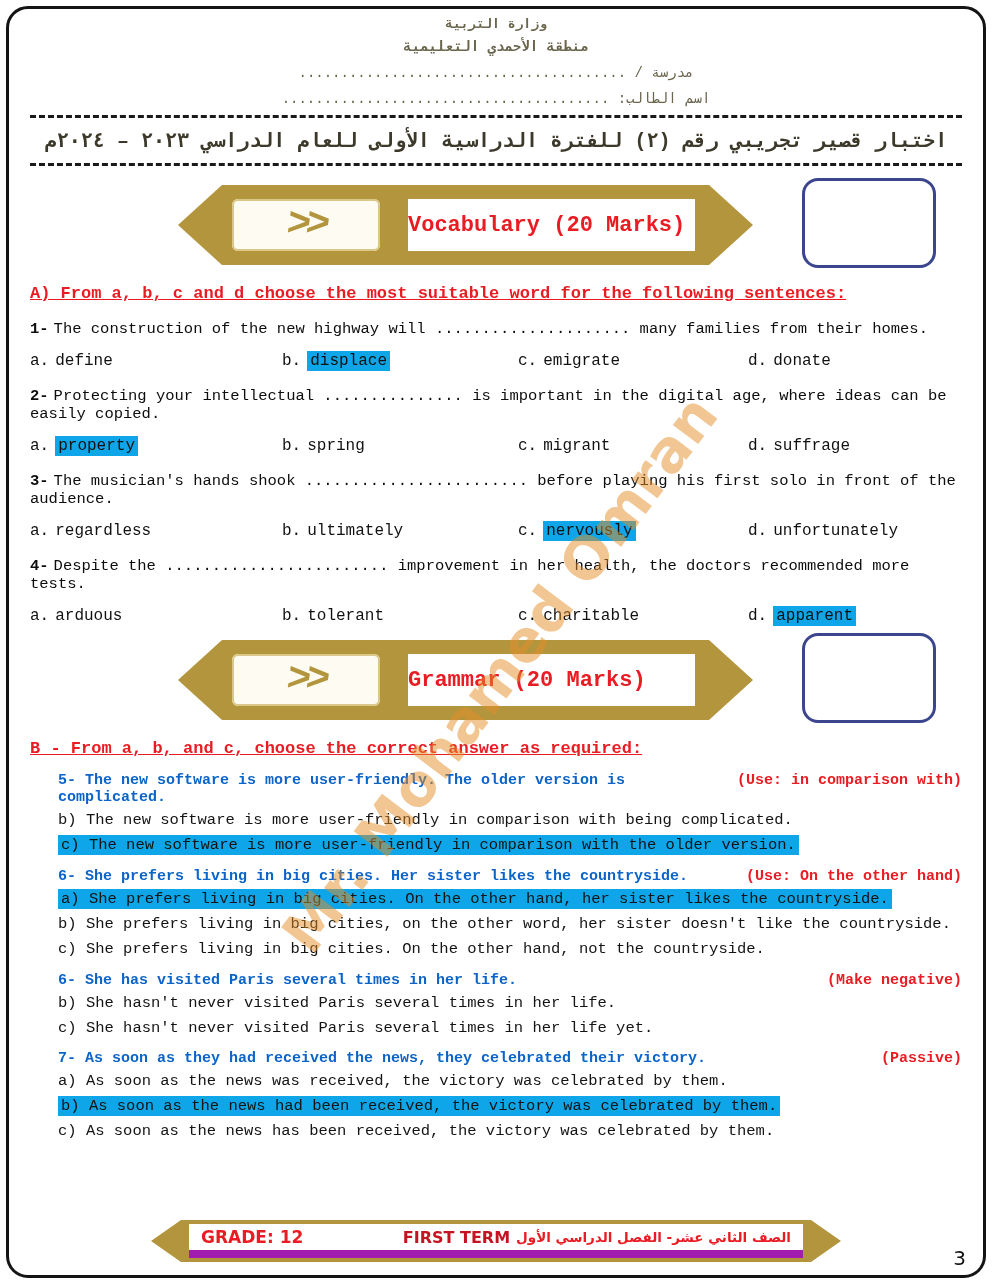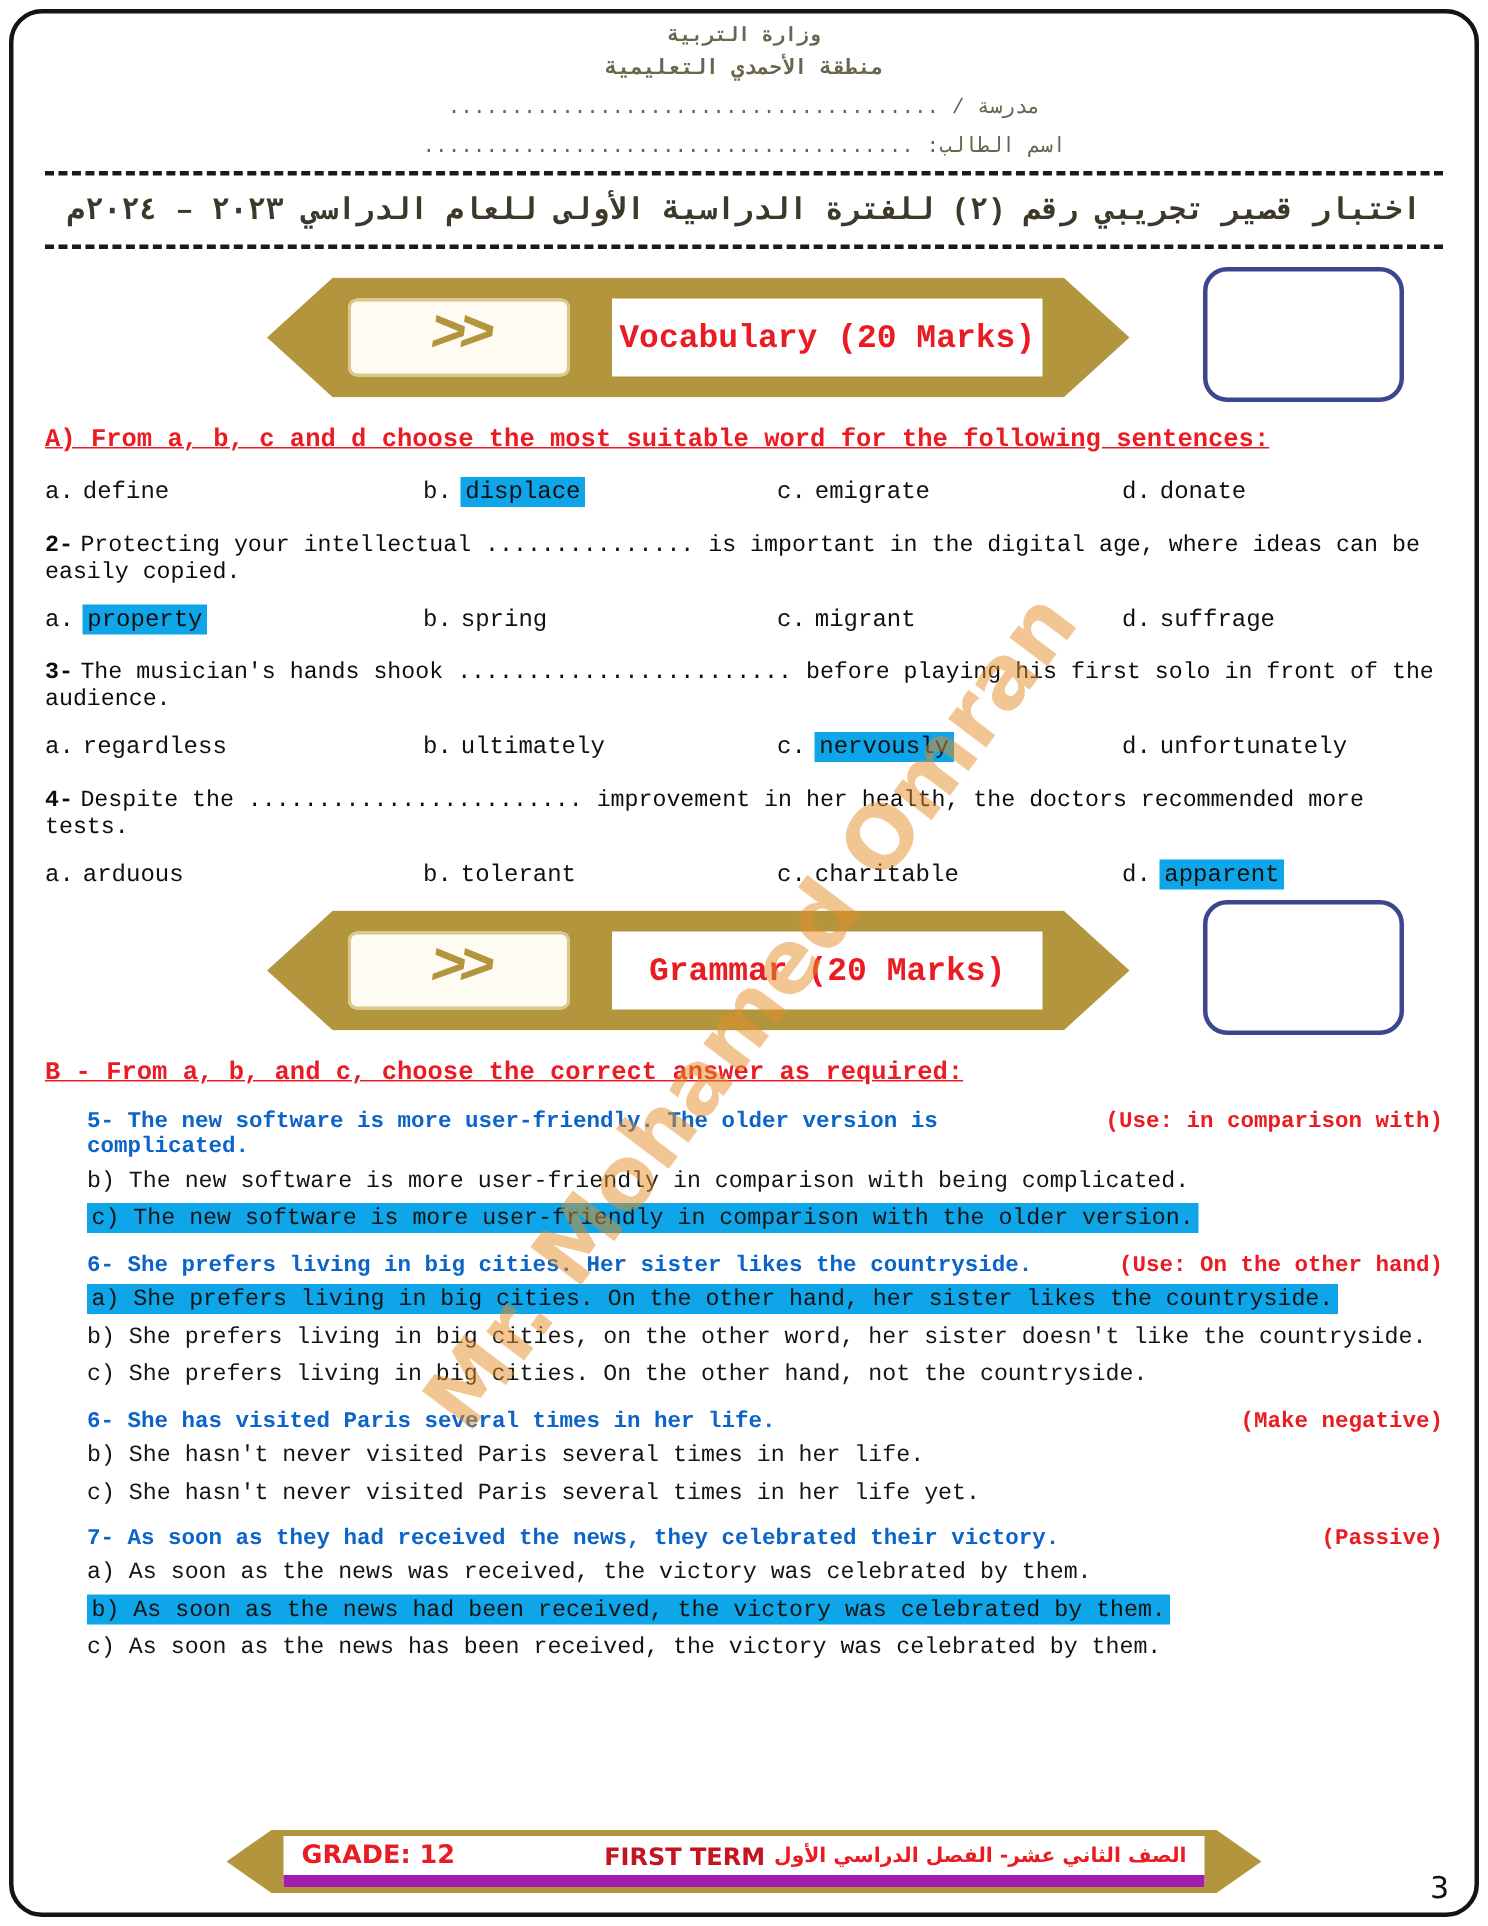--- a/index.html
+++ b/index.html
@@ -17,21 +17,21 @@
   .exam-title{text-align:center;font-weight:bold;font-size:20px;color:#3c382a;margin:4px 0 2px 0;}
 
   
   .banner-row{position:relative;height:94px;margin:8px 0 2px 0;}
   .ribbon{position:absolute;left:148px;top:5px;width:575px;height:80px;background:#b3953e;
           clip-path:polygon(0 50%,44px 0,calc(100% - 44px) 0,100% 50%,calc(100% - 44px) 100%,44px 100%);
           display:flex;align-items:center;}
   .chevbox{margin-left:54px;width:148px;height:52px;background:#fdfbf2;border-radius:6px;
            display:flex;align-items:center;justify-content:center;box-shadow:inset 0 0 0 2px #d9c887;}
   .chev{color:#b3953e;font-size:40px;font-weight:bold;letter-spacing:-5px;line-height:1;transform:skewX(-8deg);}
-  .titlebox{flex:1;margin:0 58px 0 28px;height:52px;background:#ffffff;display:flex;align-items:center;justify-content:center;}
+  .titlebox{flex:1;margin:0 58px 0 28px;height:52px;background:#ffffff;display:flex;align-items:center;justify-content:flex-start;}
   .banner-title{color:#ea1c23;font-size:22px;font-weight:bold;}
   .marksbox{position:absolute;right:26px;top:-2px;width:128px;height:84px;border:3px solid #3c468f;border-radius:16px;background:#fff;}
 
   
   .sechead{color:#ea1c23;font-weight:bold;font-size:17px;text-decoration:underline;margin:8px 0 2px 0;}
 
   
   .vq{font-size:15.5px;color:#0d0d0d;margin-top:15px;}
   .vnum{font-weight:bold;margin-right:5px;}
   .vopts{display:grid;grid-template-columns:252px 236px 230px 1fr;font-size:16px;margin:14px 0 2px 0;}
@@ -89,20 +89,23 @@
         </div>
         <div class="titlebox">
           <span class="banner-title">Vocabulary (20 Marks)</span>
         </div>
       </div>
       <div class="marksbox"></div>
     </div>
 
     <div class="sechead">A) From a, b, c and d choose the most suitable word for the following sentences:</div>
 
+    <div class="vq">
+      <span class="vnum">1-</span><span>The construction of the new highway will ..................... many families from their homes.</span>
+    </div>
     <div class="vopts">
       <div><span class="vopt-label">a.</span><span>define</span></div>
       <div><span class="vopt-label">b.</span><span class="hl">displace</span></div>
       <div><span class="vopt-label">c.</span><span>emigrate</span></div>
       <div><span class="vopt-label">d.</span><span>donate</span></div>
     </div>
 
     <div class="vq">
       <span class="vnum">2-</span><span>Protecting your intellectual ............... is important in the digital age, where ideas can be easily copied.</span>
     </div>

